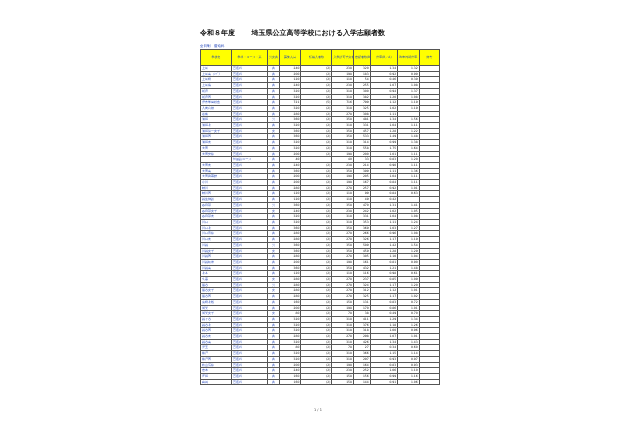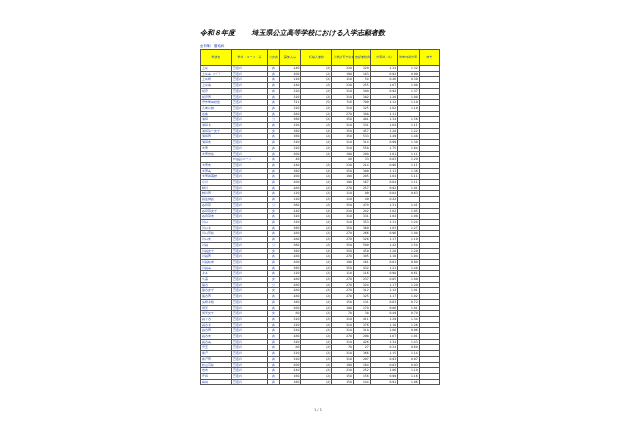--- a/index.html
+++ b/index.html
@@ -1,18 +1,18 @@
 <!DOCTYPE html>
 <html><head>
 <meta charset="utf-8">
 <style>
   html, body { margin: 0; padding: 0; background: #ffffff; }
   body { width: 640px; height: 426px; position: relative; overflow: hidden; font-family: "DejaVu Sans", sans-serif; }
   .title { position: absolute; left: 200px; top: 28px; font-size: 7px; font-weight: bold; color: #111; white-space: nowrap; }
-  .title span { margin-right: 14px; font-style: italic; }
+  .title span { margin-right: 14px; }
   .subtitle { position: absolute; left: 200px; top: 44px; font-size: 3.5px; color: #1a3fb8; white-space: nowrap; }
   table { position: absolute; left: 200px; top: 49px; border-collapse: collapse; table-layout: fixed; width: 240px; }
   th, td { border: 0.5px solid #555; font-size: 3px; line-height: 4.7px; padding: 0 1px; white-space: nowrap; overflow: hidden; }
   th { background: #ffff00; color: #1a3fb8; font-weight: normal; text-align: center; height: 15px; line-height: 4.5px; }
   td { height: 4.7px; }
   td.s, td.c { color: #1a3fb8; }
   td.g { text-align: center; color: #1a3fb8; }
   td.n { text-align: right; color: #222; }
   .footer { position: absolute; left: 314px; top: 408px; font-size: 3.5px; color: #444; }
 </style>

